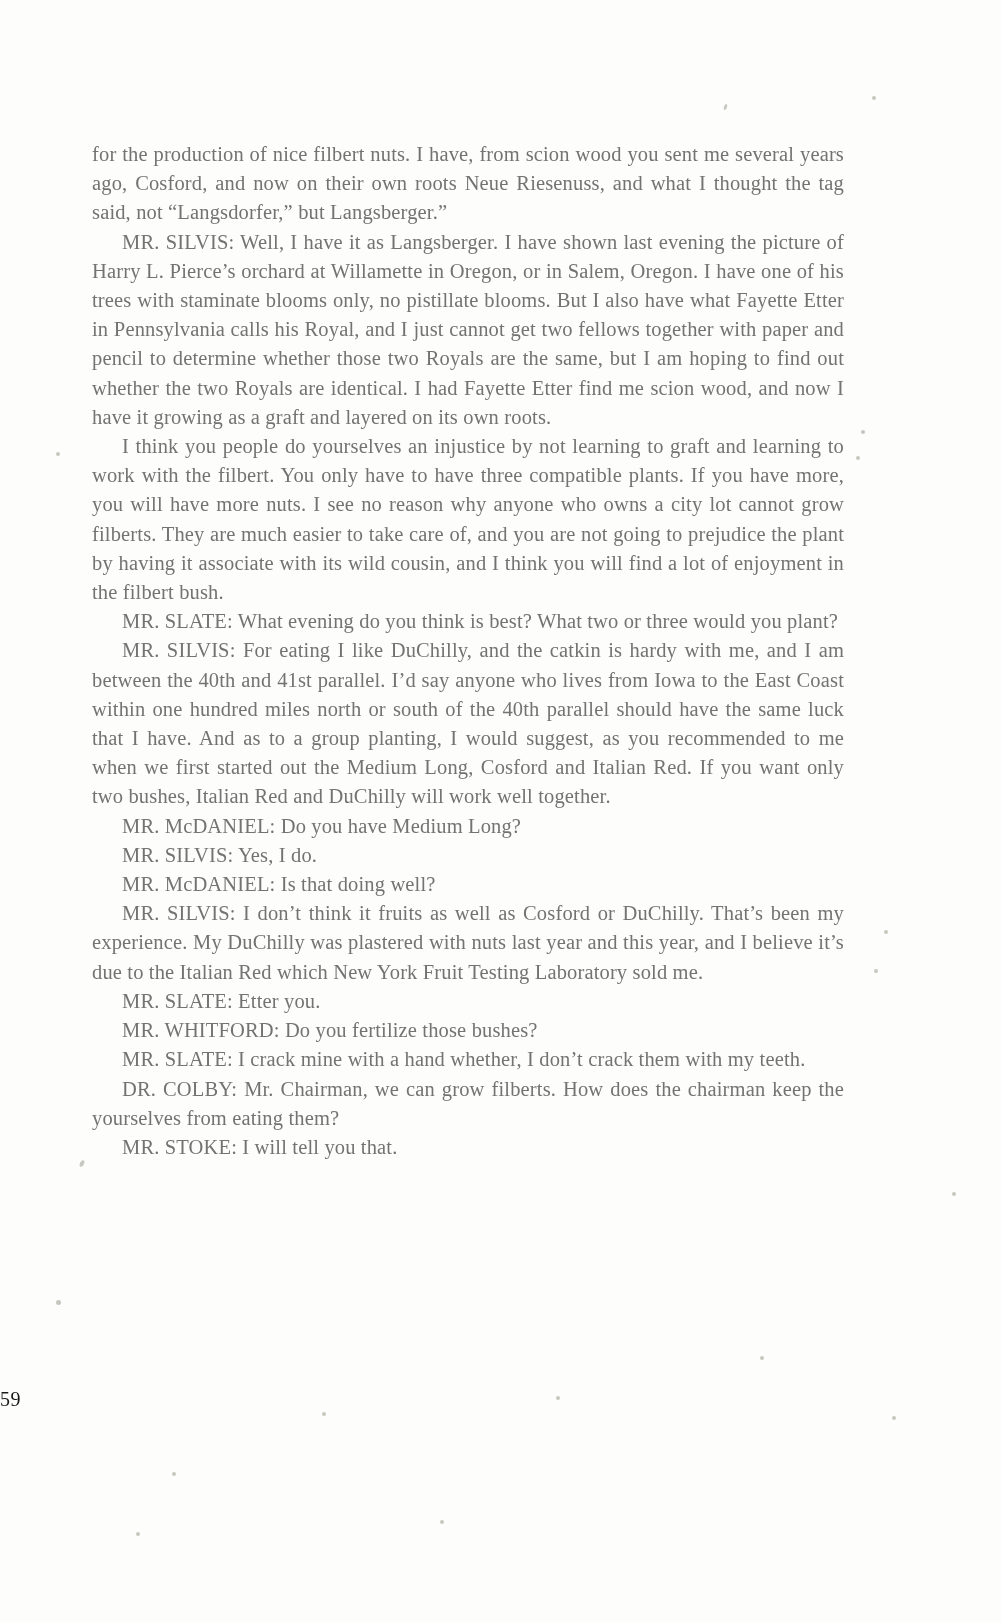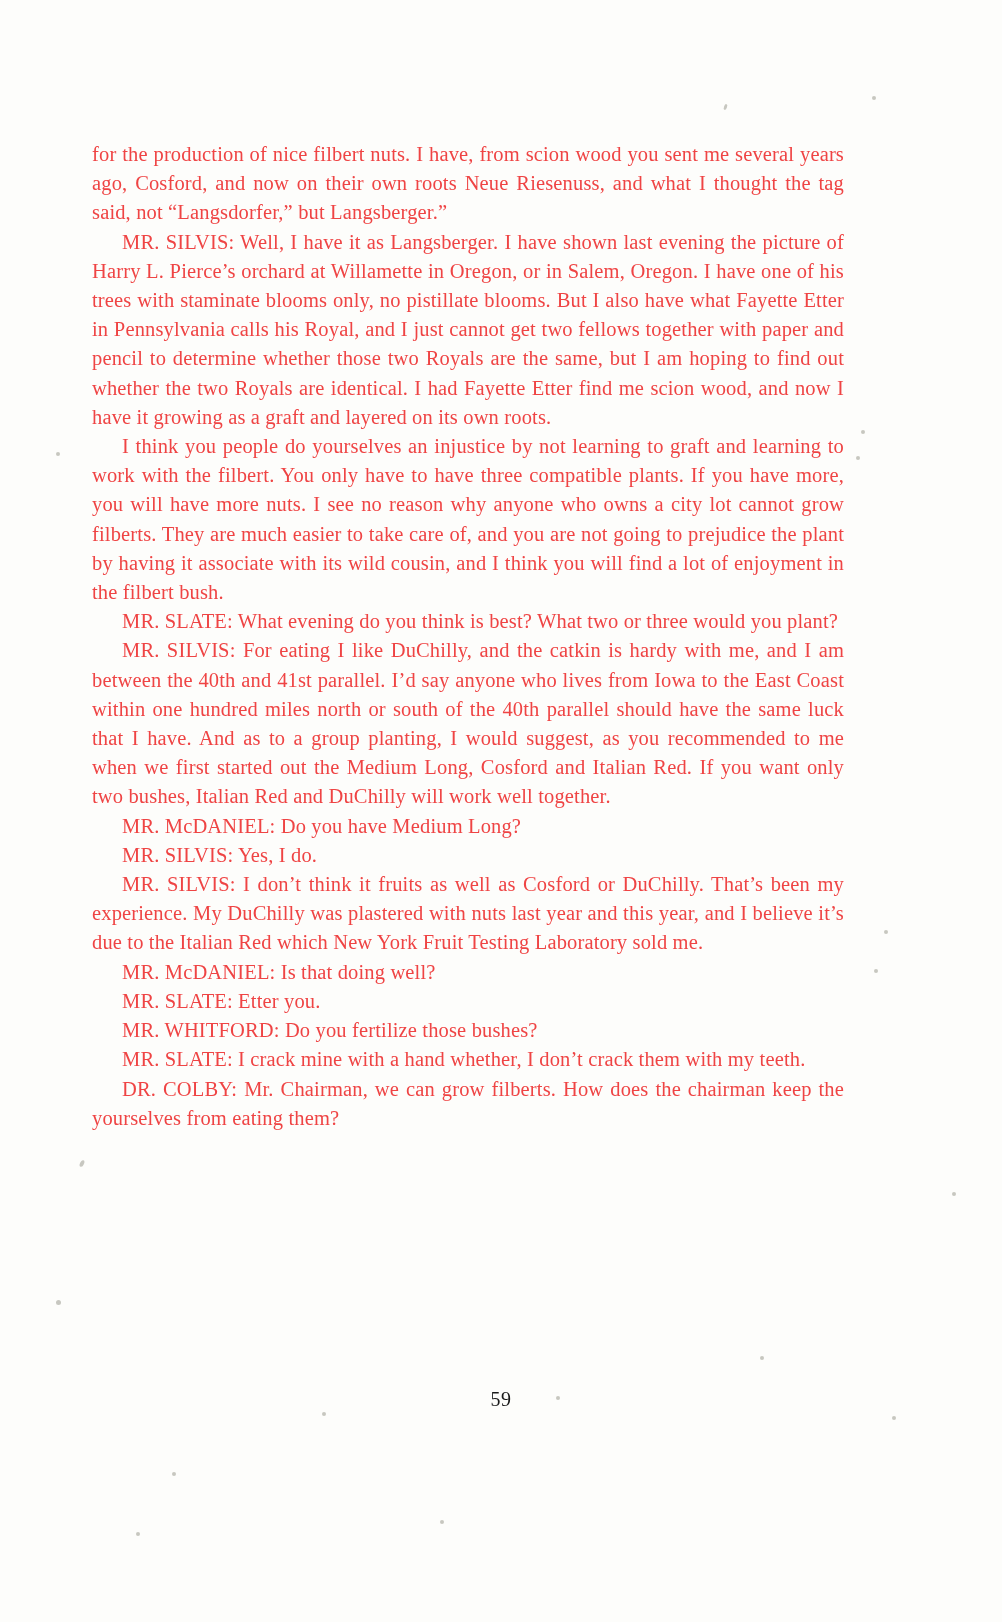--- a/index.html
+++ b/index.html
@@ -28,34 +28,33 @@
     top: 140px;
     width: 752px;
   }
   p {
     margin: 0;
     font-size: 20.5px;
     line-height: 29.2px;
     text-align: justify;
     text-justify: inter-word;
     letter-spacing: 0.15px;
-    color: #ef4444;
+    color: #737373;
   }
   p.indent {
     text-indent: 30px;
   }
   p.noindent {
     text-indent: 0;
   }
   .pagenum {
     position: absolute;
     top: 1388px;
     left: 0;
     width: 1002px;
-    text-align: center;
     font-size: 20px;
     font-family: "Liberation Serif", serif;
     color: #1a1a1a;
     letter-spacing: 0.5px;
   }
   
   .speck {
     position: absolute;
     background: #9a9a90;
     border-radius: 50%;
@@ -68,26 +67,27 @@
 <div class="page">
 
   <div class="textblock">
     <p class="noindent">for the production of nice filbert nuts. I have, from scion wood you sent me several years ago, Cosford, and now on their own roots Neue Riesenuss, and what I thought the tag said, not “Langsdorfer,” but Langsberger.”</p>
     <p class="indent">MR. SILVIS: Well, I have it as Langsberger. I have shown last evening the picture of Harry L. Pierce’s orchard at Willamette in Oregon, or in Salem, Oregon. I have one of his trees with staminate blooms only, no pistillate blooms. But I also have what Fayette Etter in Pennsylvania calls his Royal, and I just cannot get two fellows together with paper and pencil to determine whether those two Royals are the same, but I am hoping to find out whether the two Royals are identical. I had Fayette Etter find me scion wood, and now I have it growing as a graft and layered on its own roots.</p>
     <p class="indent">I think you people do yourselves an injustice by not learning to graft and learning to work with the filbert. You only have to have three compatible plants. If you have more, you will have more nuts. I see no reason why anyone who owns a city lot cannot grow filberts. They are much easier to take care of, and you are not going to prejudice the plant by having it associate with its wild cousin, and I think you will find a lot of enjoyment in the filbert bush.</p>
     <p class="indent">MR. SLATE: What evening do you think is best? What two or three would you plant?</p>
     <p class="indent">MR. SILVIS: For eating I like DuChilly, and the catkin is hardy with me, and I am between the 40th and 41st parallel. I’d say anyone who lives from Iowa to the East Coast within one hundred miles north or south of the 40th parallel should have the same luck that I have. And as to a group planting, I would suggest, as you recommended to me when we first started out the Medium Long, Cosford and Italian Red. If you want only two bushes, Italian Red and DuChilly will work well together.</p>
     <p class="indent">MR. McDANIEL: Do you have Medium Long?</p>
     <p class="indent">MR. SILVIS: Yes, I do.</p>
+    <p class="indent">MR. McDANIEL: Is that doing well?</p>
     <p class="indent">MR. SILVIS: I don’t think it fruits as well as Cosford or DuChilly. That’s been my experience. My DuChilly was plastered with nuts last year and this year, and I believe it’s due to the Italian Red which New York Fruit Testing Laboratory sold me.</p>
-    <p class="indent">MR. McDANIEL: Is that doing well?</p>
     <p class="indent">MR. SLATE: Etter you.</p>
     <p class="indent">MR. WHITFORD: Do you fertilize those bushes?</p>
     <p class="indent">MR. SLATE: I crack mine with a hand whether, I don’t crack them with my teeth.</p>
     <p class="indent">DR. COLBY: Mr. Chairman, we can grow filberts. How does the chairman keep the yourselves from eating them?</p>
+    <p class="indent">MR. STOKE: I will tell you that.</p>
   </div>
 
   <div class="pagenum">59</div>
 
   <span class="speck" style="left:724px; top:104px; width:3px; height:6px; transform:rotate(20deg);"></span>
   <span class="speck" style="left:872px; top:96px; width:4px; height:4px;"></span>
   <span class="speck" style="left:56px; top:452px; width:4px; height:4px;"></span>
   <span class="speck" style="left:861px; top:430px; width:4px; height:4px;"></span>
   <span class="speck" style="left:856px; top:456px; width:4px; height:4px;"></span>
   <span class="speck" style="left:874px; top:969px; width:4px; height:4px;"></span>

